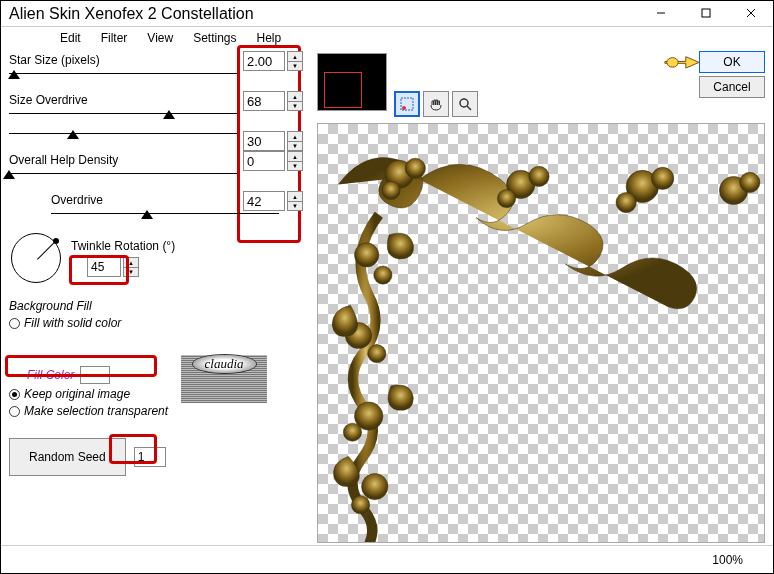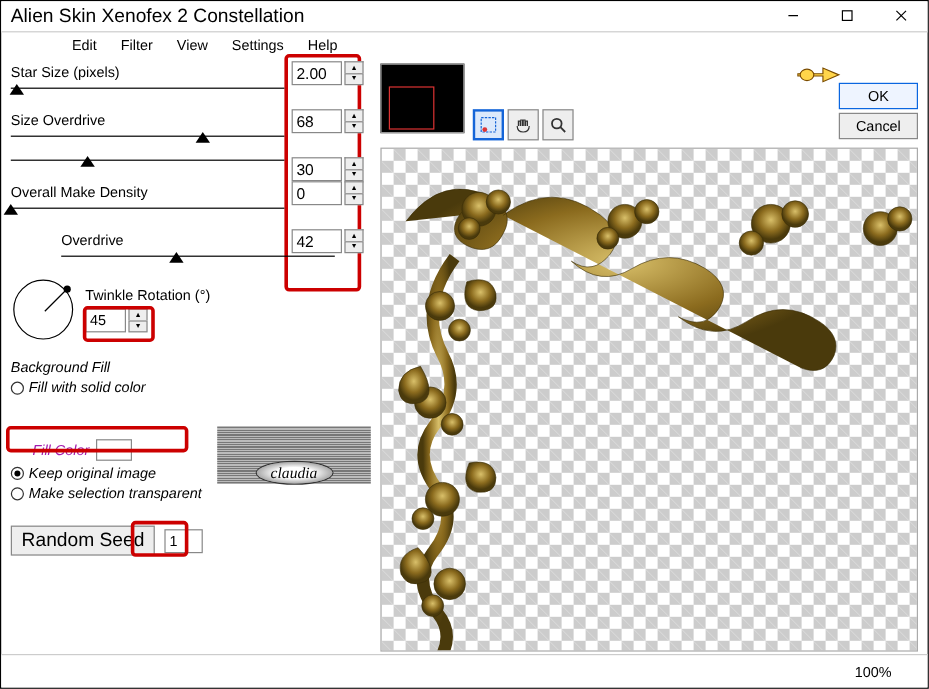--- a/index.html
+++ b/index.html
@@ -35,48 +35,48 @@
 .spin .sb:first-child { border-bottom: none; }
 
 
 .redframe { position: absolute; border: 3px solid #c00; border-radius: 4px; pointer-events: none; }
 
 
 .dialrow { display: flex; align-items: center; gap: 10px; margin-top: 4px; }
 .dial { width: 50px; height: 50px; border: 1px solid #000; border-radius: 50%; position: relative; margin-left: 2px; }
 .dial .needle { position: absolute; width: 28px; height: 1px; background: #000; left: 25px; top: 25px; transform-origin: 0 0; transform: rotate(-45deg); }
 .dial .dot { position: absolute; width: 6px; height: 6px; border-radius: 50%; background: #000; left: 41px; top: 4px; }
-.twinkle-num { display: flex; }
+.twinkle-num { display: flex; margin-left: 16px; }
 .twinkle-num input { width: 34px; height: 20px; border: 1px solid #888; padding: 1px 3px; font-size: 12px; }
 
 
 .bgfill { margin-top: 16px; }
 .radio-row { display: flex; align-items: center; gap: 4px; margin: 3px 0; font-size: 12px; }
 .radio-row .rbullet { width: 11px; height: 11px; border: 1px solid #333; border-radius: 50%; display: flex; align-items: center; justify-content: center; }
 .radio-row.sel .rbullet::after { content: ""; width: 5px; height: 5px; border-radius: 50%; background: #000; }
 .fillcolor-row { display: flex; align-items: center; gap: 6px; margin-left: 18px; color: #a21caf; margin-bottom: 2px; margin-top: 36px; }
 .fillcolor-sw { width: 30px; height: 18px; border: 1px solid #888; }
 
 
 .seed-row { display: flex; align-items: center; gap: 8px; margin-top: 20px; }
-.seed-row button { padding: 2px 8px; border: 1px solid #888; background: #eee; font-size: 16px; height: 25px; }
+.seed-row button { padding: 2px 19px; border: 1px solid #888; background: #eee; font-size: 12px; height: 38px; }
 .seed-row input { width: 32px; height: 20px; border: 1px solid #888; padding: 1px 3px; }
 
 
-.watermark { position: absolute; left: 180px; top: 308px; width: 128px; height: 48px; background: repeating-linear-gradient(0deg, #777 0 1px, #bbb 1px 2px); display: flex; align-items: flex-end; justify-content: center; }
+.watermark { position: absolute; left: 180px; top: 308px; width: 86px; height: 48px; background: repeating-linear-gradient(0deg, #777 0 1px, #bbb 1px 2px); display: flex; align-items: flex-start; justify-content: center; }
 .watermark .inner { background: radial-gradient(ellipse at center, #fff 35%, #aaa 70%); border-radius: 50%; padding: 1px 12px; font-style: italic; font-family: cursive; font-size: 13px; box-shadow: 0 0 0 1px #333; }
 
 
 .navthumb { width: 70px; height: 58px; background: #000; border: 1px solid #999; position: relative; margin-left: 6px; display: inline-block; vertical-align: top; }
 .navthumb .sel { position: absolute; border: 1px solid #d33; left: 6px; top: 18px; width: 38px; height: 36px; }
 .toolbar { display: inline-flex; gap: 3px; margin-left: 4px; margin-top: 38px; vertical-align: top; }
 .tbtn { width: 26px; height: 26px; border: 1px solid #888; background: #eee; display: flex; align-items: center; justify-content: center; }
 .tbtn.sel { border: 2px solid #1565d8; background: #dce9fb; }
 
-.okcancel { position: absolute; right: 8px; top: 22px; display: flex; flex-direction: column; gap: 3px; }
+.okcancel { position: absolute; right: 8px; top: 4px; display: flex; flex-direction: column; gap: 3px; }
 .okcancel button { width: 66px; height: 22px; border: 1px solid #888; background: #eee; }
 .okcancel button.ok { border: 1px solid #0a66e0; background: #eef4ff; }
 .pointing { position: absolute; right: 72px; top: 4px; width: 38px; height: 22px; }
 
 .preview { position: absolute; left: 6px; right: 8px; top: 76px; bottom: 2px; border: 1px solid #aaa; overflow: hidden;
   background-image: linear-gradient(45deg,#ccc 25%,transparent 25%,transparent 75%,#ccc 75%),linear-gradient(45deg,#ccc 25%,transparent 25%,transparent 75%,#ccc 75%);
   background-size: 20px 20px; background-position: 0 0,10px 10px; background-color: #fff;
 }
 .preview svg { width: 100%; height: 100%; }
 
@@ -157,21 +157,21 @@
             <div class="sb">▲</div>
             <div class="sb">▼</div>
           </div>
       </div>
       <div class="track">
           <div class="tick" style="left:28%"></div>
         </div>
     </div>
 
     <div class="row" style="position:relative;">
-      <span class="lbl">Overall Make Density</span>
+      <span class="lbl">Overall Help Density</span>
       <div class="numeric" style="top:-2px;">
         <input value="0" style="">
         <div class="spin">
             <div class="sb">▲</div>
             <div class="sb">▼</div>
           </div>
       </div>
       <div class="track">
           <div class="tick" style="left:0%"></div>
         </div>

